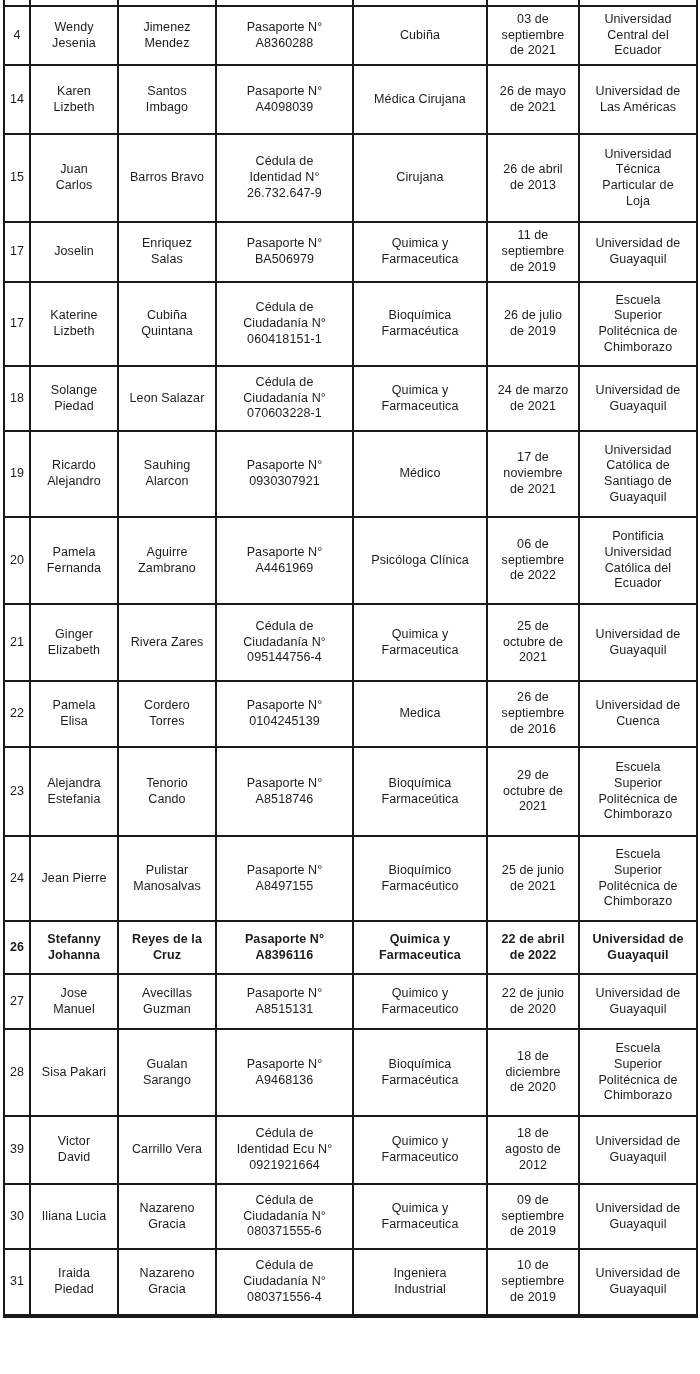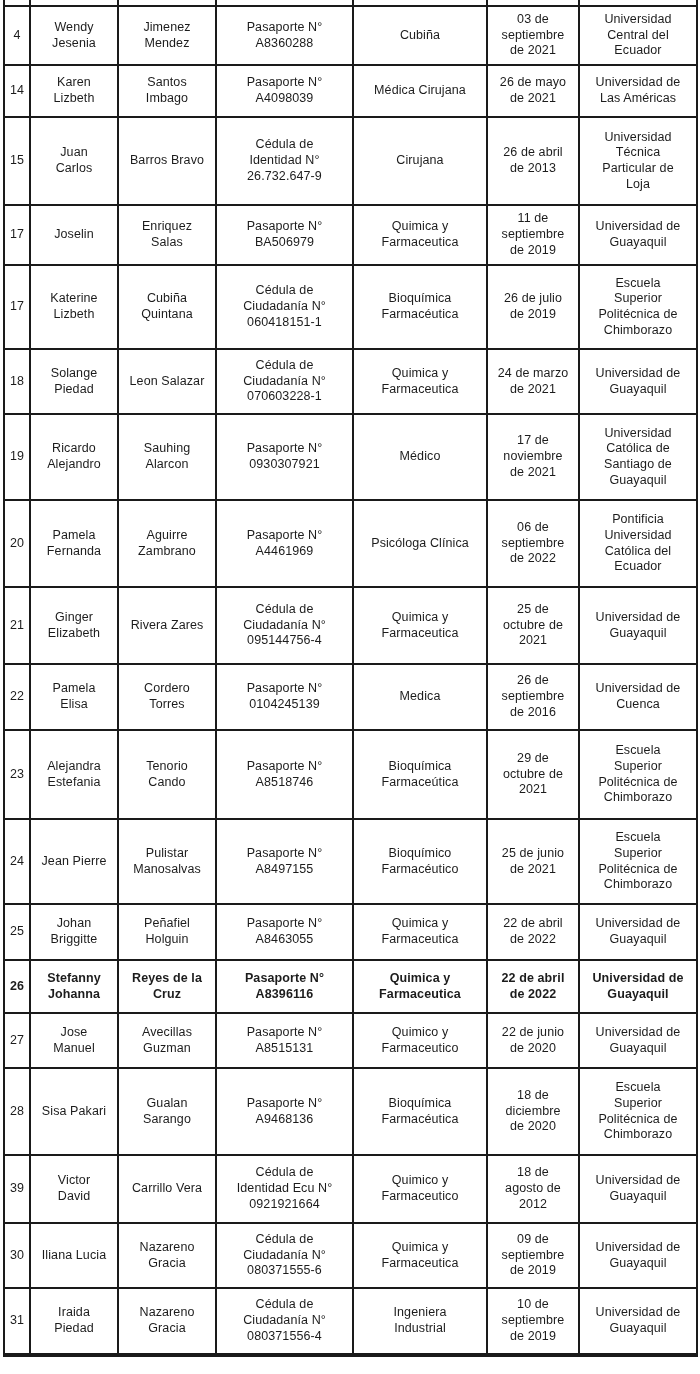--- a/index.html
+++ b/index.html
@@ -80,21 +80,21 @@
           <td>Pasaporte N°
 A8360288</td>
           <td>Cubiña</td>
           <td>03 de
 septiembre
 de 2021</td>
           <td>Universidad
 Central del
 Ecuador</td>
         </tr>
-        <tr style="height: 52px;">
+        <tr style="height: 69px;">
           <td class="num-cell">14</td>
           <td>Karen
 Lizbeth</td>
           <td>Santos
 Imbago</td>
           <td>Pasaporte N°
 A4098039</td>
           <td>Médica Cirujana</td>
           <td>26 de mayo
 de 2021</td>
@@ -257,35 +257,20 @@
 A8497155</td>
           <td>Bioquímico
 Farmacéutico</td>
           <td>25 de junio
 de 2021</td>
           <td>Escuela
 Superior
 Politécnica de
 Chimborazo</td>
         </tr>
-        <tr style="height: 56px;">
-          <td class="num-cell">25</td>
-          <td>Johan
-Briggitte</td>
-          <td>Peñafiel
-Holguin</td>
-          <td>Pasaporte N°
-A8463055</td>
-          <td>Quimica y
-Farmaceutica</td>
-          <td>22 de abril
-de 2022</td>
-          <td>Universidad de
-Guayaquil</td>
-        </tr>
         <tr style="height: 53px; font-weight: bold;">
           <td class="num-cell">26</td>
           <td>Stefanny
 Johanna</td>
           <td>Reyes de la
 Cruz</td>
           <td>Pasaporte N°
 A8396116</td>
           <td>Quimica y
 Farmaceutica</td>

